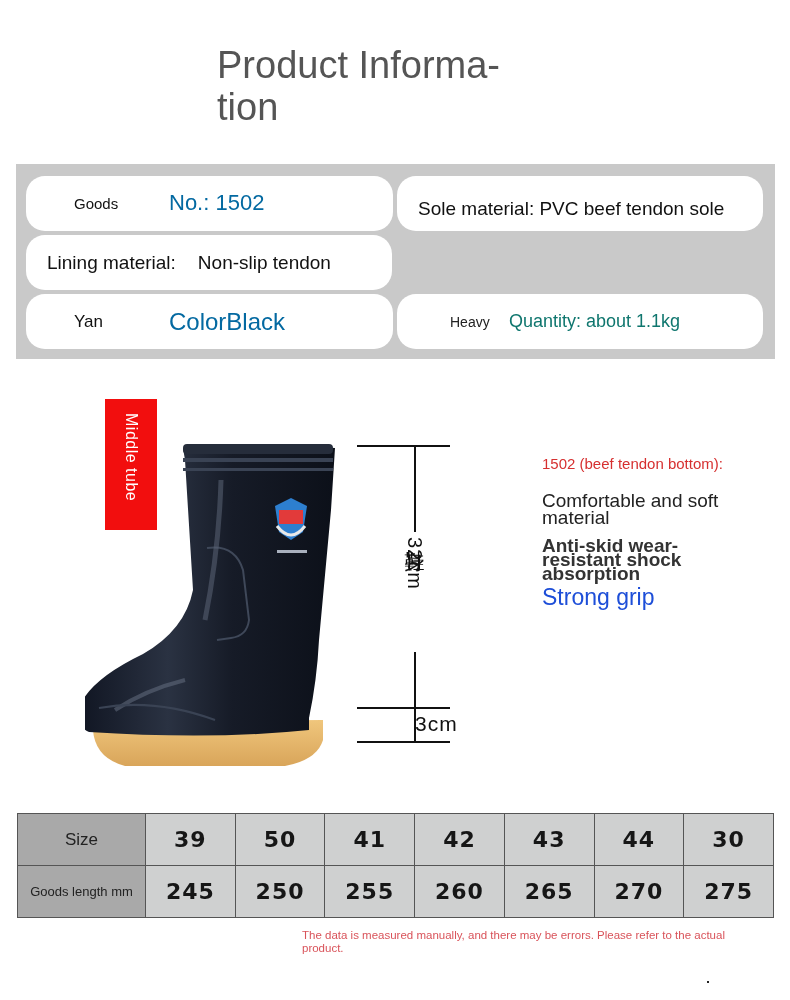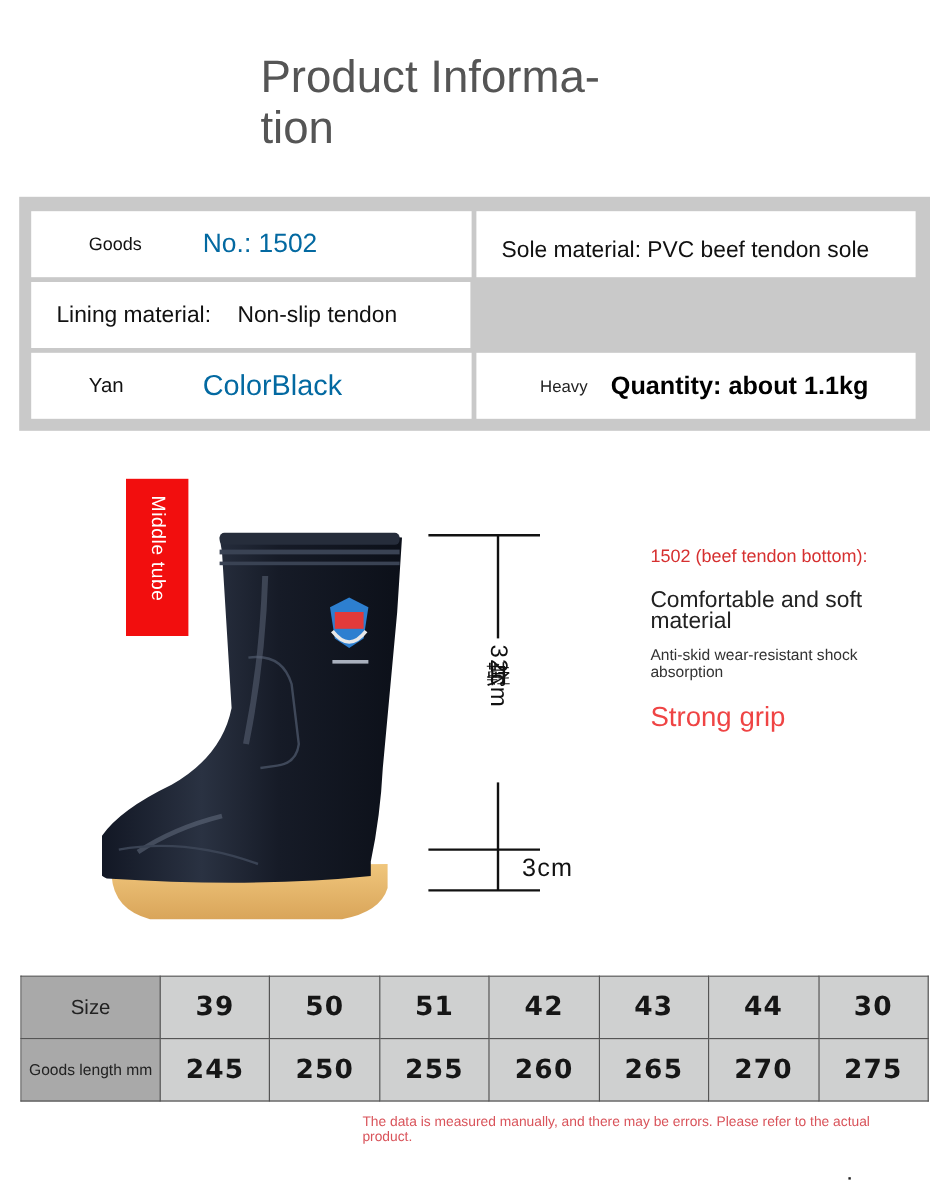--- a/index.html
+++ b/index.html
@@ -11,68 +11,68 @@
       font-size: 38px; line-height: 42px; color: #555555; font-weight: normal;
     }
 
     
     .info-table {
       position: absolute; left: 16px; top: 164px; width: 759px; height: 195px;
       background: #c9c9c9; padding: 12px 11px 11px 10px;
     }
     .info-row { display: flex; height: 57px; margin-bottom: 2px; }
     .info-row:last-child { margin-bottom: 0; text-align: center; }
-    .info-cell { background: #fff; height: 55px; display: flex; align-items: center; position: relative; }
+    .info-cell { background: #fff; height: 55px; display: flex; align-items: center; position: relative; border-radius: 19px; }
     .info-cell.left { width: 367px; margin-right: 4px; }
     .info-cell.right { width: 366px; }
     .lbl-small { position: absolute; left: 48px; font-size: 15px; color: #111; }
     .val { position: absolute; left: 143px; font-size: 22px; color: #0369a1; }
     .val .big { font-family: "DejaVu Sans", sans-serif; font-size: 30px; font-weight: bold; margin-left: 14px; letter-spacing: 1px; }
     .rtext { position: absolute; left: 21px; font-size: 19px; color: #111; }
     .rtext .gap { display: inline-block; width: 22px; }
     .heavy-lbl { position: absolute; left: 21px; font-size: 14px; color: #222; margin-left: 32px; }
-    .heavy-val { position: absolute; left: 112px; font-size: 21px; color: #000000; font-weight: bold; }
+    .heavy-val { position: absolute; left: 112px; font-size: 18px; color: #0f766e; }
 
     
     .tube-tag {
       position: absolute; left: 105px; top: 399px; width: 52px; height: 131px;
       background: #f20e0e; display: flex; align-items: flex-start; justify-content: center;
     }
     .tube-tag span {
       writing-mode: vertical-rl; color: #fff; font-size: 16px; margin-top: 14px; letter-spacing: 0.5px;
     }
 
     
     .boot { position: absolute; left: 85px; top: 440px; width: 250px; height: 340px; }
 
     
     .measure { position: absolute; left: 355px; top: 440px; width: 130px; height: 320px; }
     .m-vert { left: 402px; top: 535px; writing-mode: vertical-rl; font-size: 20px; letter-spacing: 1px; position: absolute; }
-    .m-3cm { left: 415px; top: 712px; font-size: 21px; position: absolute; letter-spacing: 1px; padding-left: 20px; }
+    .m-3cm { left: 415px; top: 712px; font-size: 21px; position: absolute; letter-spacing: 1px; }
 
     
     .feat { position: absolute; left: 542px; }
     .f-red { top: 455px; font-size: 15px; color: #d63030; }
     .f-1 { top: 492px; font-size: 19px; line-height: 17px; color: #222; width: 220px; }
-    .f-2 { top: 539px; font-size: 13px; line-height: 14px; color: #333; width: 200px; }
-    .f-3 { top: 584px; font-size: 23px; color: #ef4444; }
+    .f-2 { top: 539px; font-size: 19px; line-height: 14px; color: #333; width: 200px; font-weight: bold; }
+    .f-3 { top: 584px; font-size: 23px; color: #1d4ed8; }
 
     
     .size-table {
       position: absolute; left: 17px; top: 813px; width: 757px; height: 105px;
       border-collapse: collapse; table-layout: fixed;
     }
     .size-table td {
       border: 1.5px solid #555; text-align: center; background: #cfd0d0;
       font-family: "DejaVu Sans", sans-serif; font-size: 22px; font-weight: bold; color: #161616;
       height: 52px; letter-spacing: 1px;
     }
     .size-table td.hdr {
       background: #a9a9a9; font-family: "Liberation Sans", sans-serif; font-weight: normal;
-      font-size: 17px; color: #222; width: 116px; letter-spacing: 0;
+      font-size: 17px; color: #222; width: 128px; letter-spacing: 0;
     }
     .size-table td.hdr.small { font-size: 13px; }
 
     .disclaimer {
       position: absolute; left: 302px; top: 929px; width: 460px;
       font-size: 11.5px; line-height: 13px; color: #d9535a;
     }
     .dot { position: absolute; left: 707px; top: 981px; width: 2px; height: 2px; background: #222; }
   </style>
 </head>
@@ -166,21 +166,21 @@
 <div class="feat f-1">Comfortable and soft material</div>
 <div class="feat f-2">Anti-skid wear-resistant shock absorption</div>
 <div class="feat f-3">Strong grip</div>
 
 <table class="size-table">
   <tbody>
       <tr>
     <td class="hdr">Size</td>
     <td>39</td>
     <td>50</td>
-    <td>51</td>
+    <td>41</td>
     <td>42</td>
     <td>43</td>
     <td>44</td>
     <td>30</td>
   </tr>
   <tr>
     <td class="hdr small">Goods length mm</td>
     <td>245</td>
     <td>250</td>
     <td>255</td>

